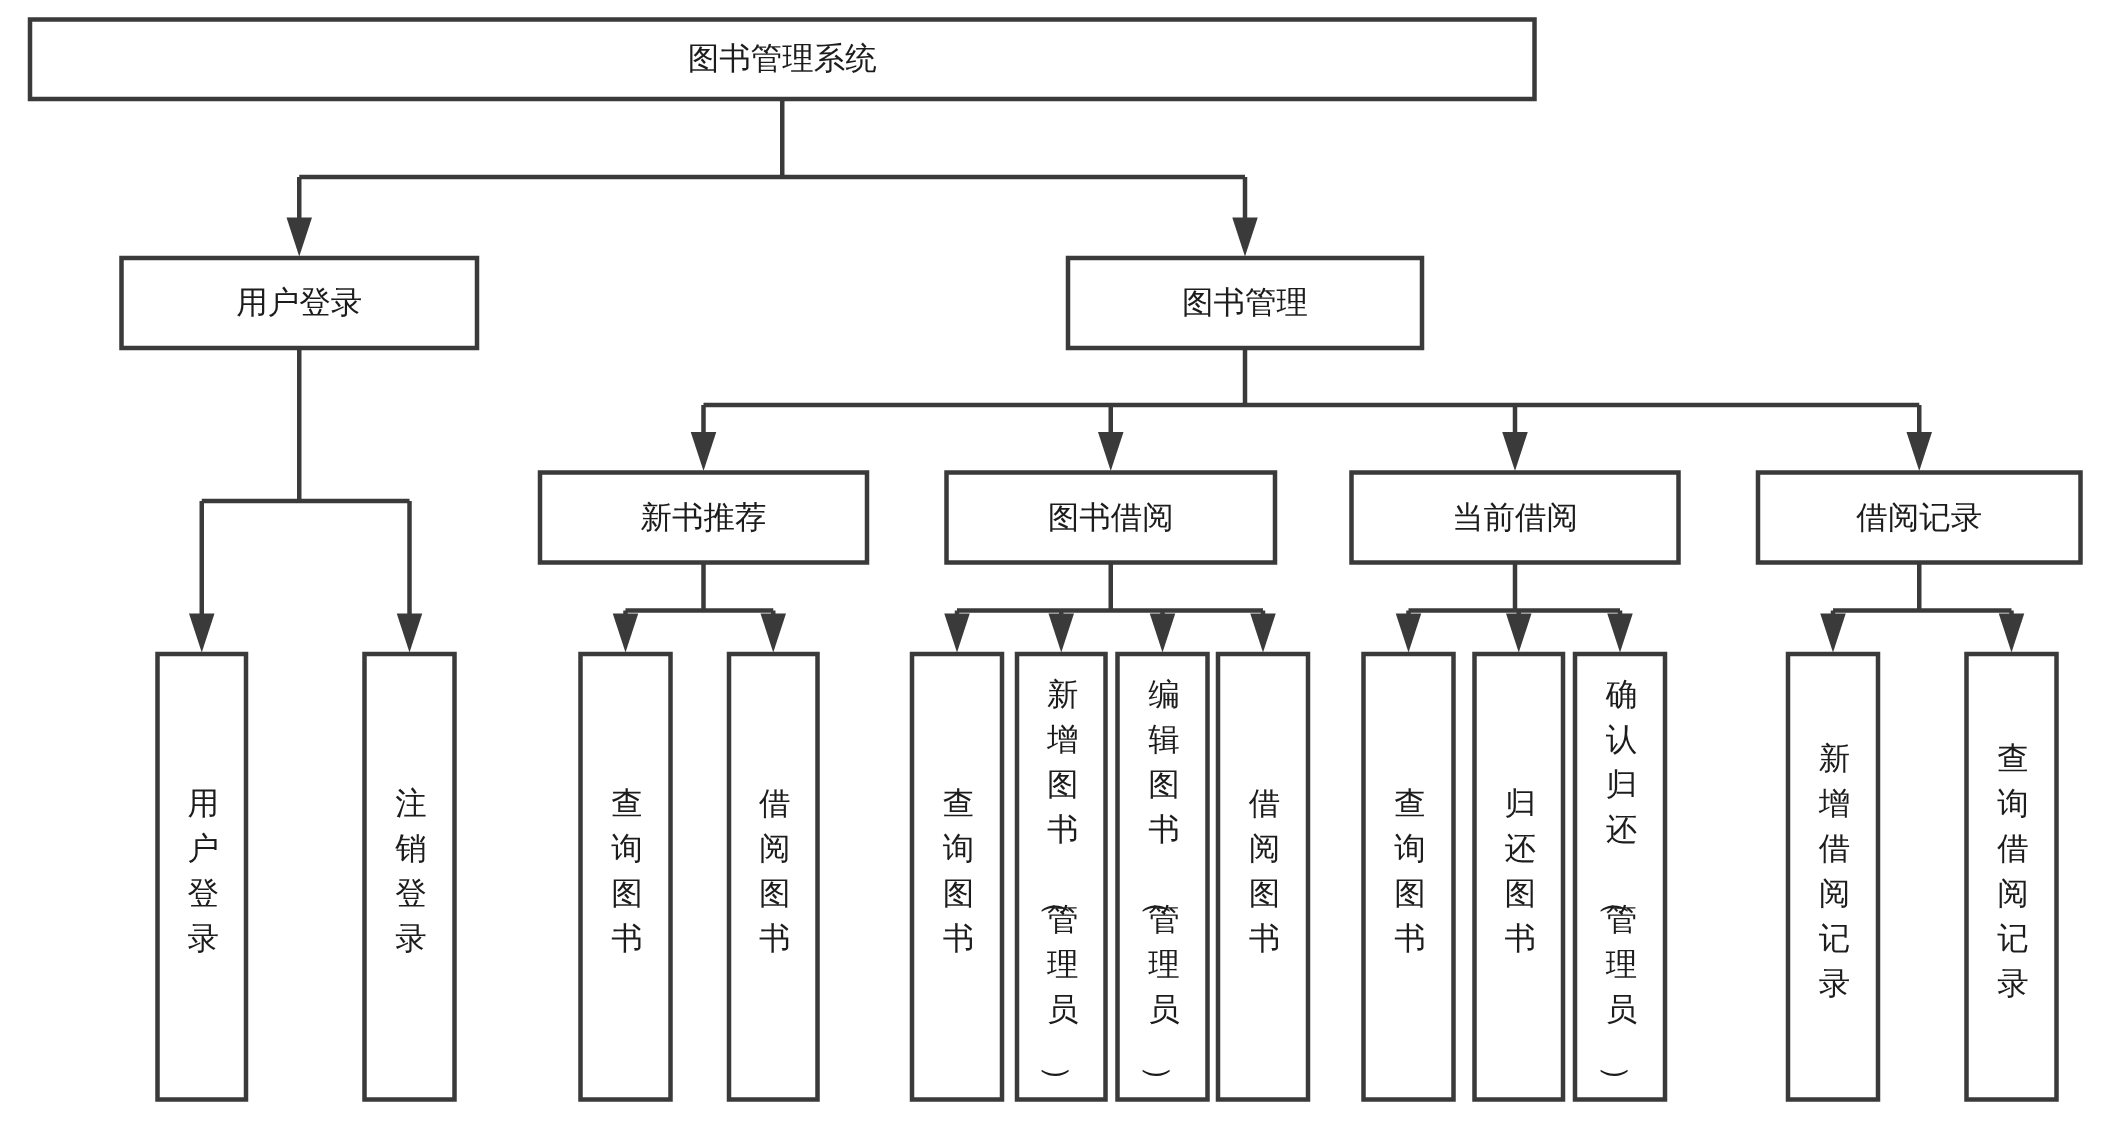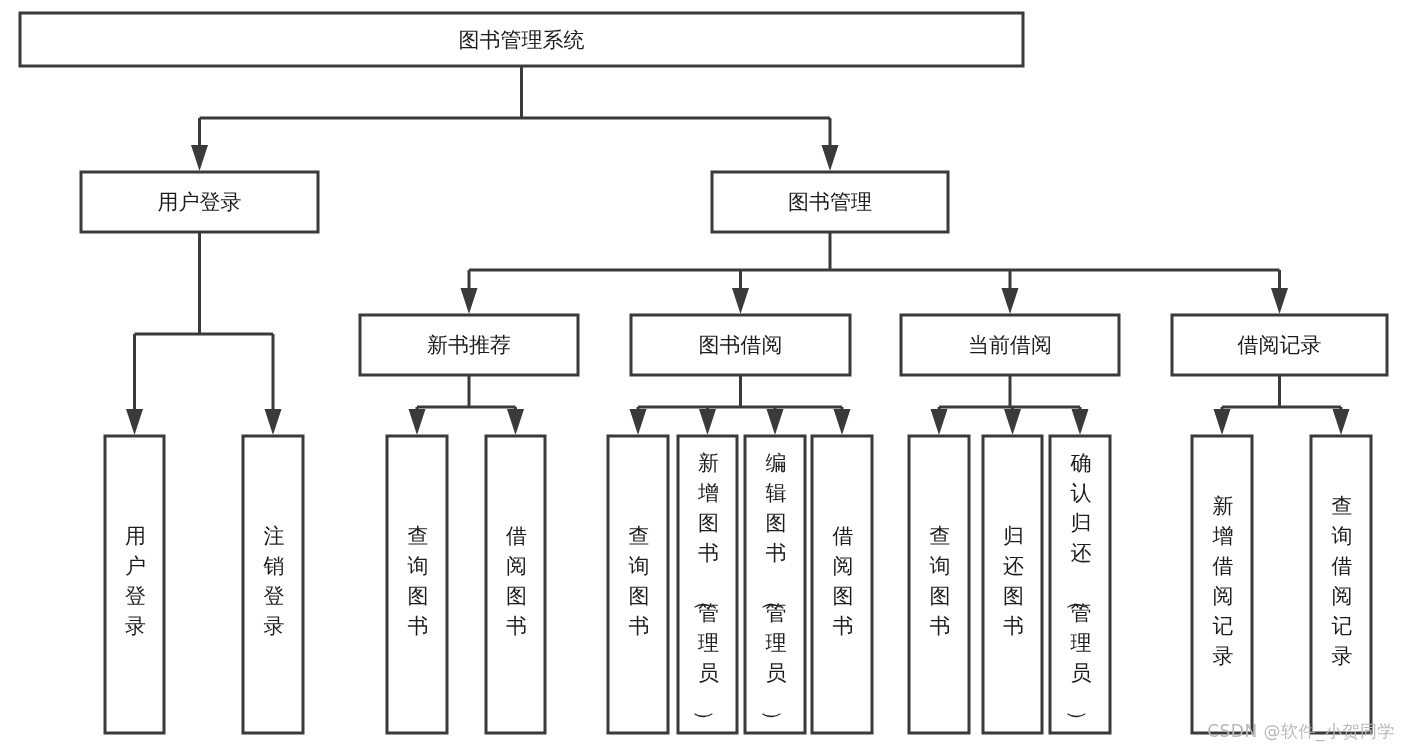--- a/index.html
+++ b/index.html
@@ -218,14 +218,13 @@
         <g>
           <rect x="1192" y="436" width="60" height="297" class="node-box"></rect>
           <text x="1223" y="0" class="node-label-v"><tspan x="1223" y="512.5">新</tspan><tspan x="1223" y="542.5">增</tspan><tspan x="1223" y="572.5">借</tspan><tspan x="1223" y="602.5">阅</tspan><tspan x="1223" y="632.5">记</tspan><tspan x="1223" y="662.5">录</tspan></text>
         </g>
         <g>
           <rect x="1311" y="436" width="60" height="297" class="node-box"></rect>
           <text x="1342" y="0" class="node-label-v"><tspan x="1342" y="512.5">查</tspan><tspan x="1342" y="542.5">询</tspan><tspan x="1342" y="572.5">借</tspan><tspan x="1342" y="602.5">阅</tspan><tspan x="1342" y="632.5">记</tspan><tspan x="1342" y="662.5">录</tspan></text>
         </g>
       </g>
   </svg>
-  <div class="watermark">CSDN @软件_小贺同学</div>
 </div>
 
 </body></html>

